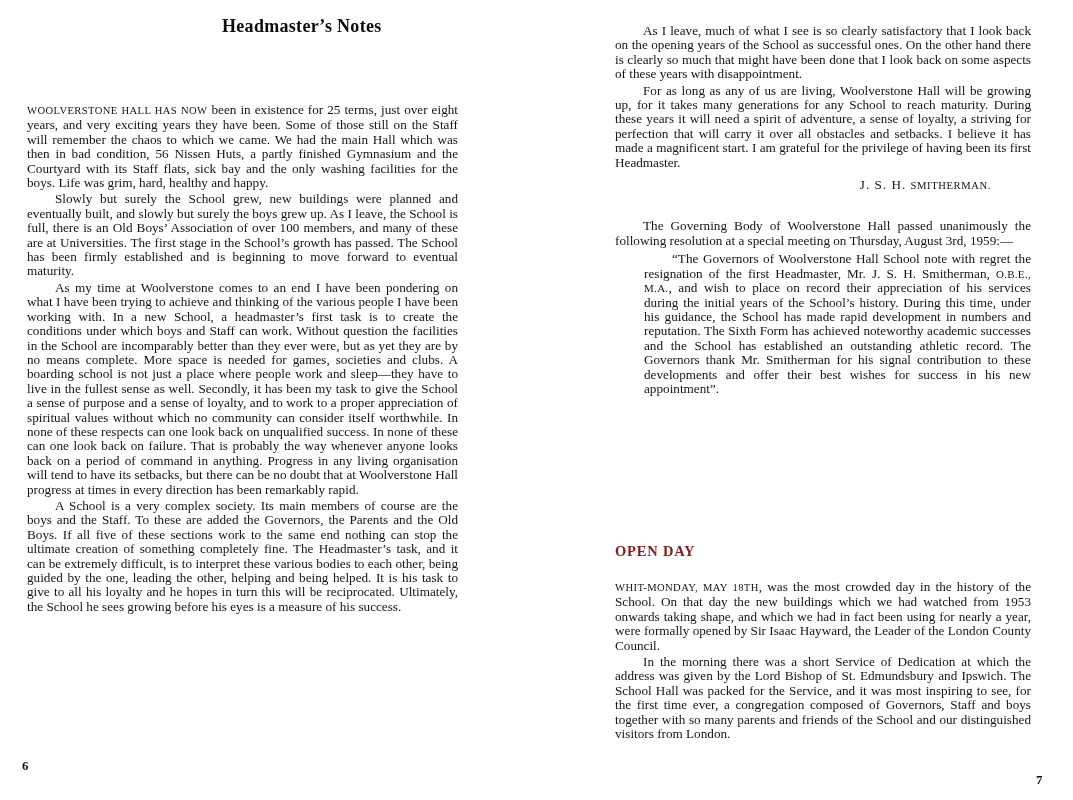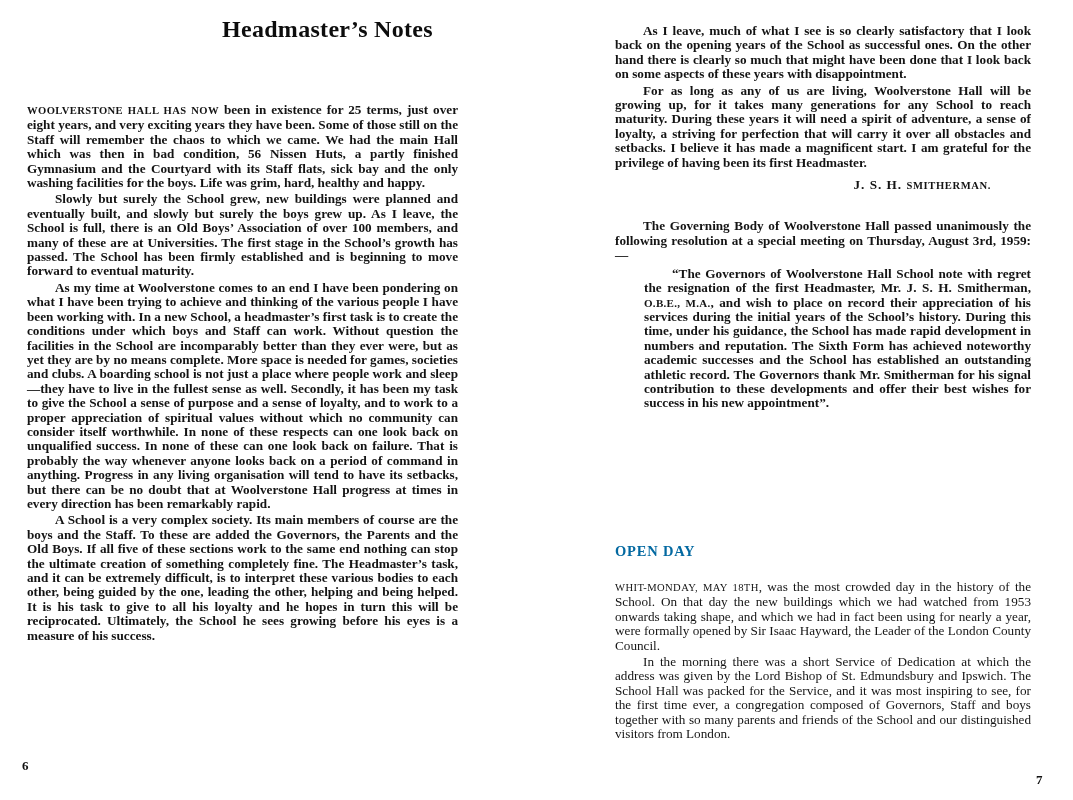--- a/index.html
+++ b/index.html
@@ -8,42 +8,42 @@
       font-family: "Liberation Serif", "DejaVu Serif", serif;
       color: #141414;
     }
     .page { position: absolute; top: 0; height: 800px; }
     #page-left { left: 0; width: 536px; }
     #page-right { left: 536px; width: 537px; }
 
     .title {
       position: absolute; left: 222px; top: 16px;
       font-family: "Liberation Serif", serif; font-weight: bold;
-      font-size: 24px; letter-spacing: 0.3px; color: #0d0d0d; margin: 0;
+      font-size: 18px; letter-spacing: 0.3px; color: #0d0d0d; margin: 0;
       white-space: nowrap;
     }
     .col {
       position: absolute; font-size: 13.2px; line-height: 14.4px;
       text-align: justify; hyphens: manual;
     }
-    #left-col { left: 27px; top: 103px; width: 431px; font-weight: bold; }
-    #right-col { left: 79px; top: 24px; width: 416px; font-weight: bold; }
+    #left-col { left: 27px; top: 103px; width: 431px; }
+    #right-col { left: 79px; top: 24px; width: 416px; }
     .para { margin: 0 0 2px 0; text-indent: 28px; }
     .para.no-indent { text-indent: 0; }
     .lead { text-transform: uppercase; font-size: 10.6px; letter-spacing: 0.4px; }
     .signature {
       text-align: right; margin: 8px 40px 0 0; letter-spacing: 1px;
     }
     .signature .sc-name { text-transform: uppercase; font-size: 10.6px; letter-spacing: 0.6px; }
     .resolution-intro { margin-top: 26px; }
     .quote { margin: 4px 0 0 29px; text-indent: 28px; }
     .abbr { text-transform: uppercase; font-size: 11px; letter-spacing: 0.3px; }
     .section-heading {
       position: absolute; left: 79px; top: 543px; margin: 0;
-      font-weight: bold; font-size: 14.5px; letter-spacing: 0.8px; color: #0369a1;
+      font-weight: bold; font-size: 14.5px; letter-spacing: 0.8px; color: #7f1d1d;
     }
     #open-day-col { left: 79px; top: 580px; width: 416px; }
     .page-number {
       position: absolute; font-weight: bold; font-size: 13px; color: #111;
     }
     #page-num-left { left: 22px; top: 758px; }
     #page-num-right { left: 500px; top: 772px; }
   </style>
 </head>
 <body>

